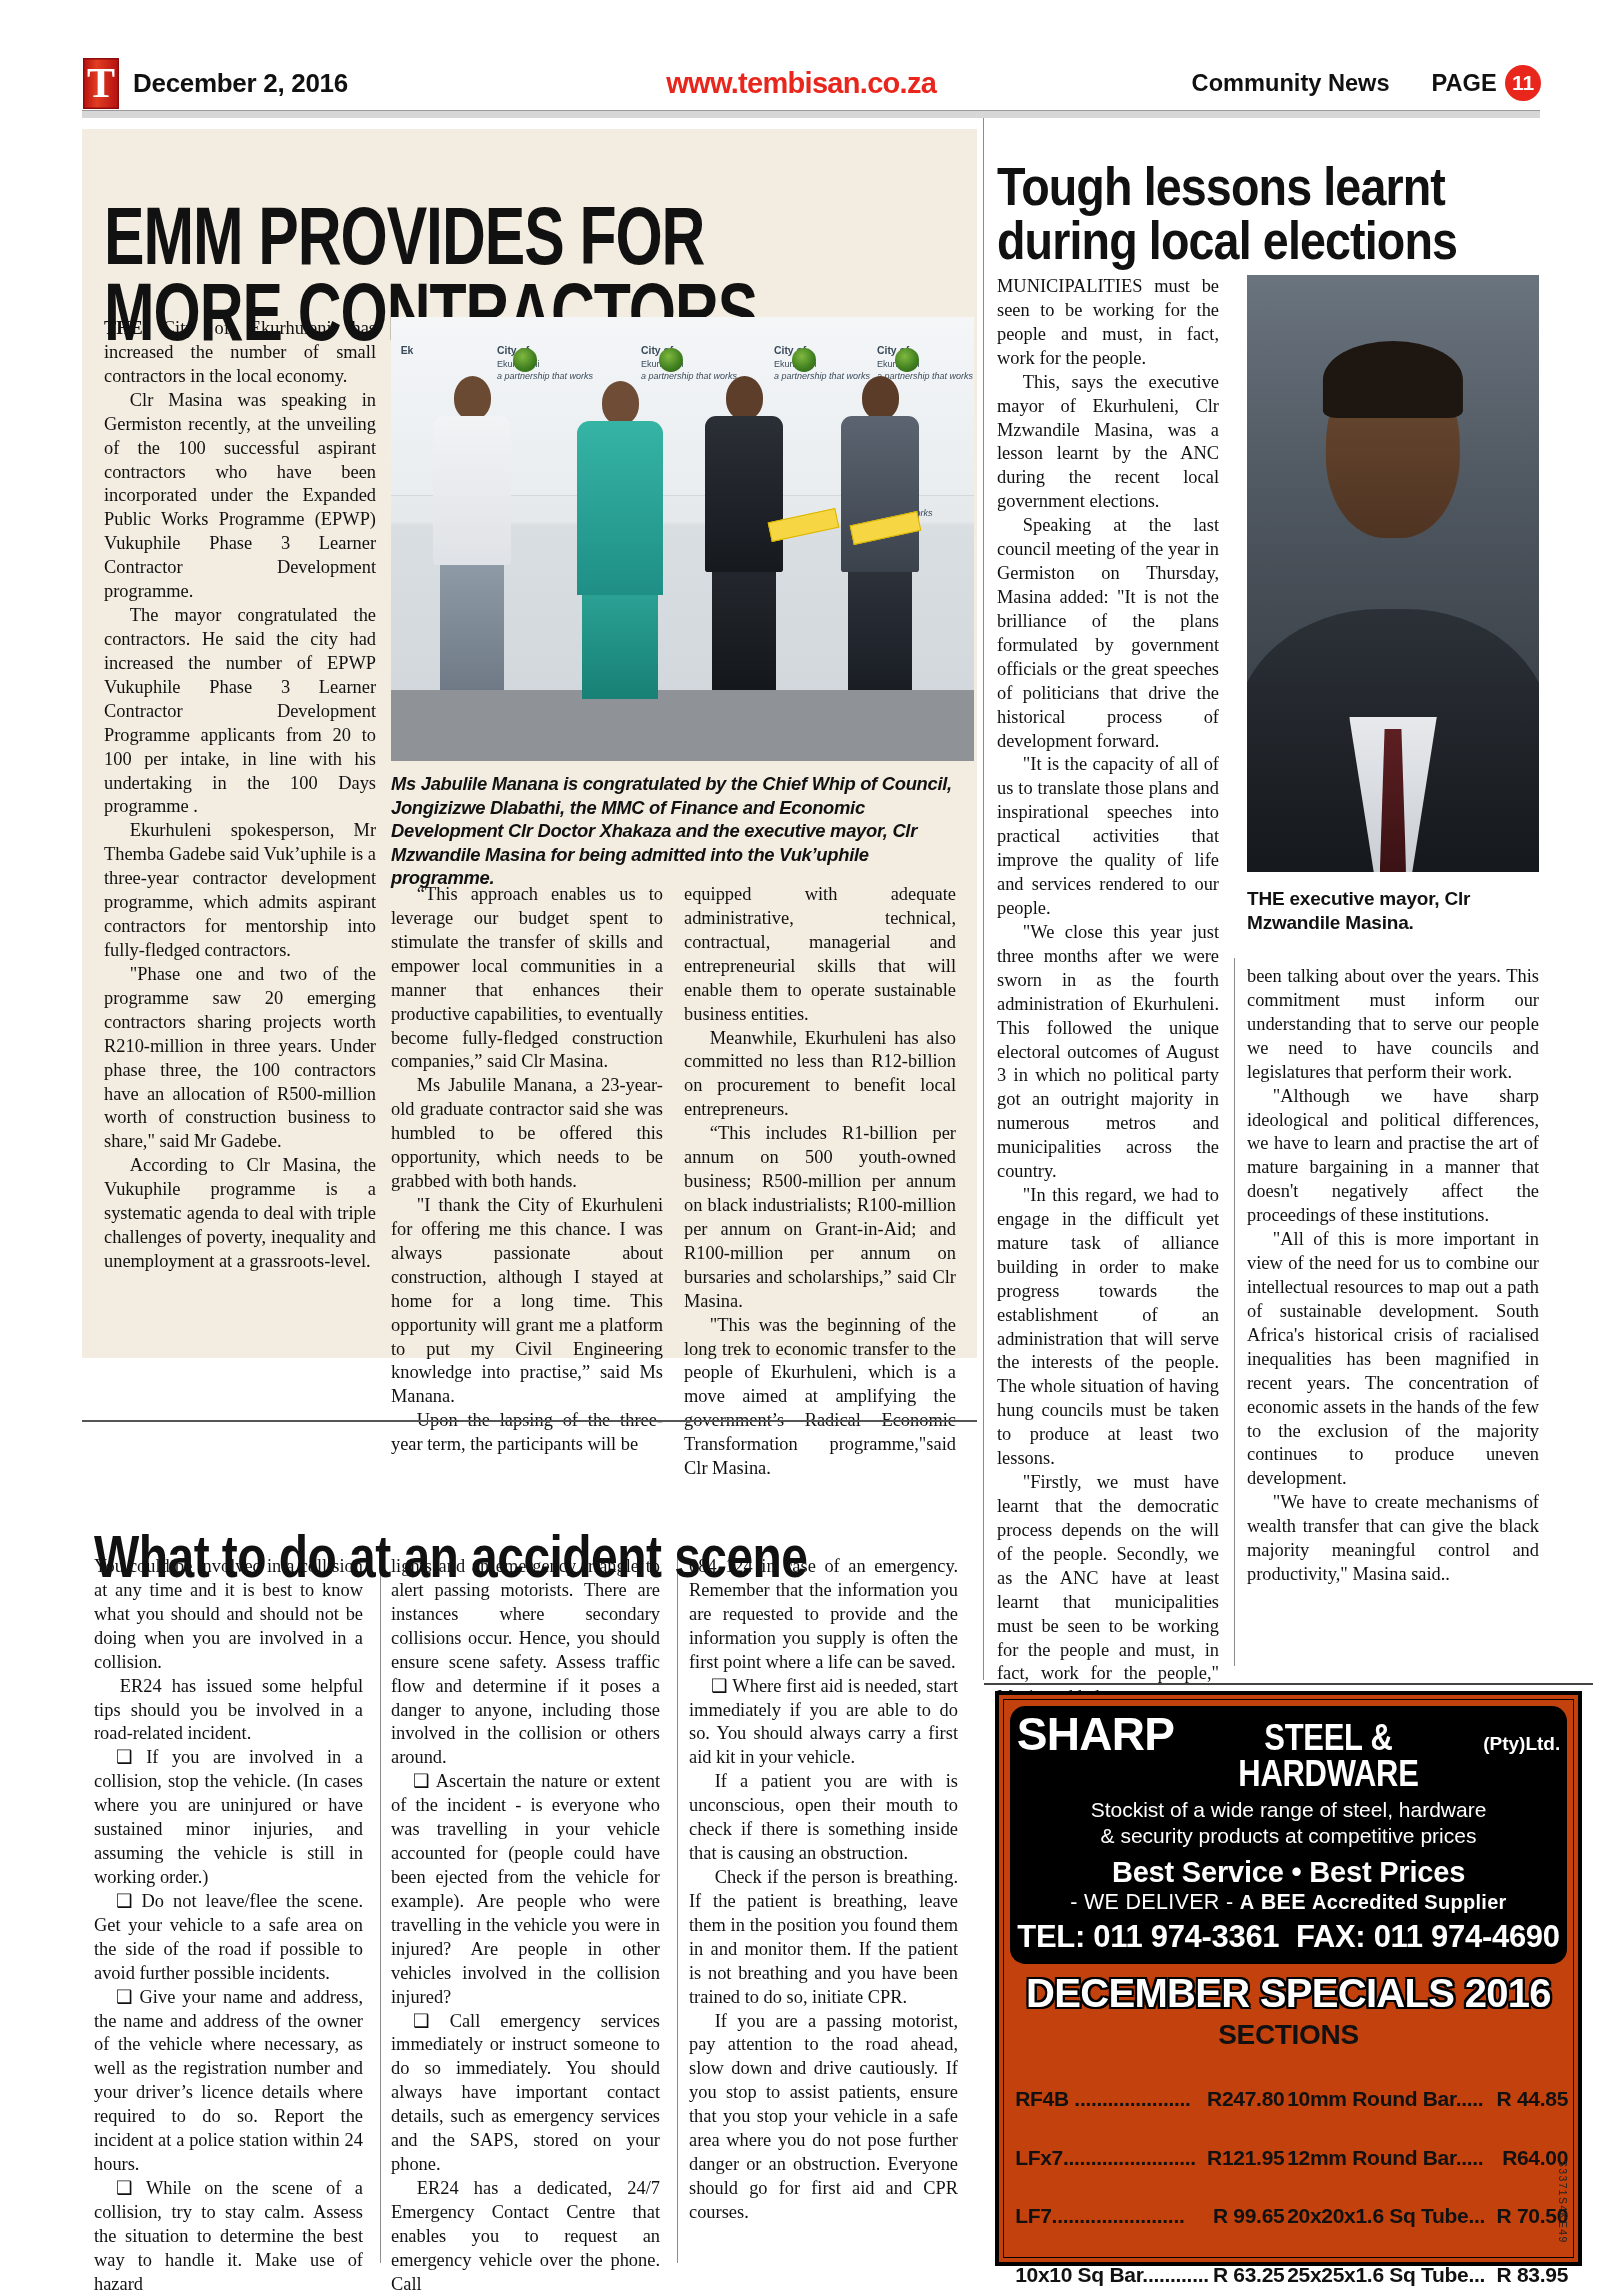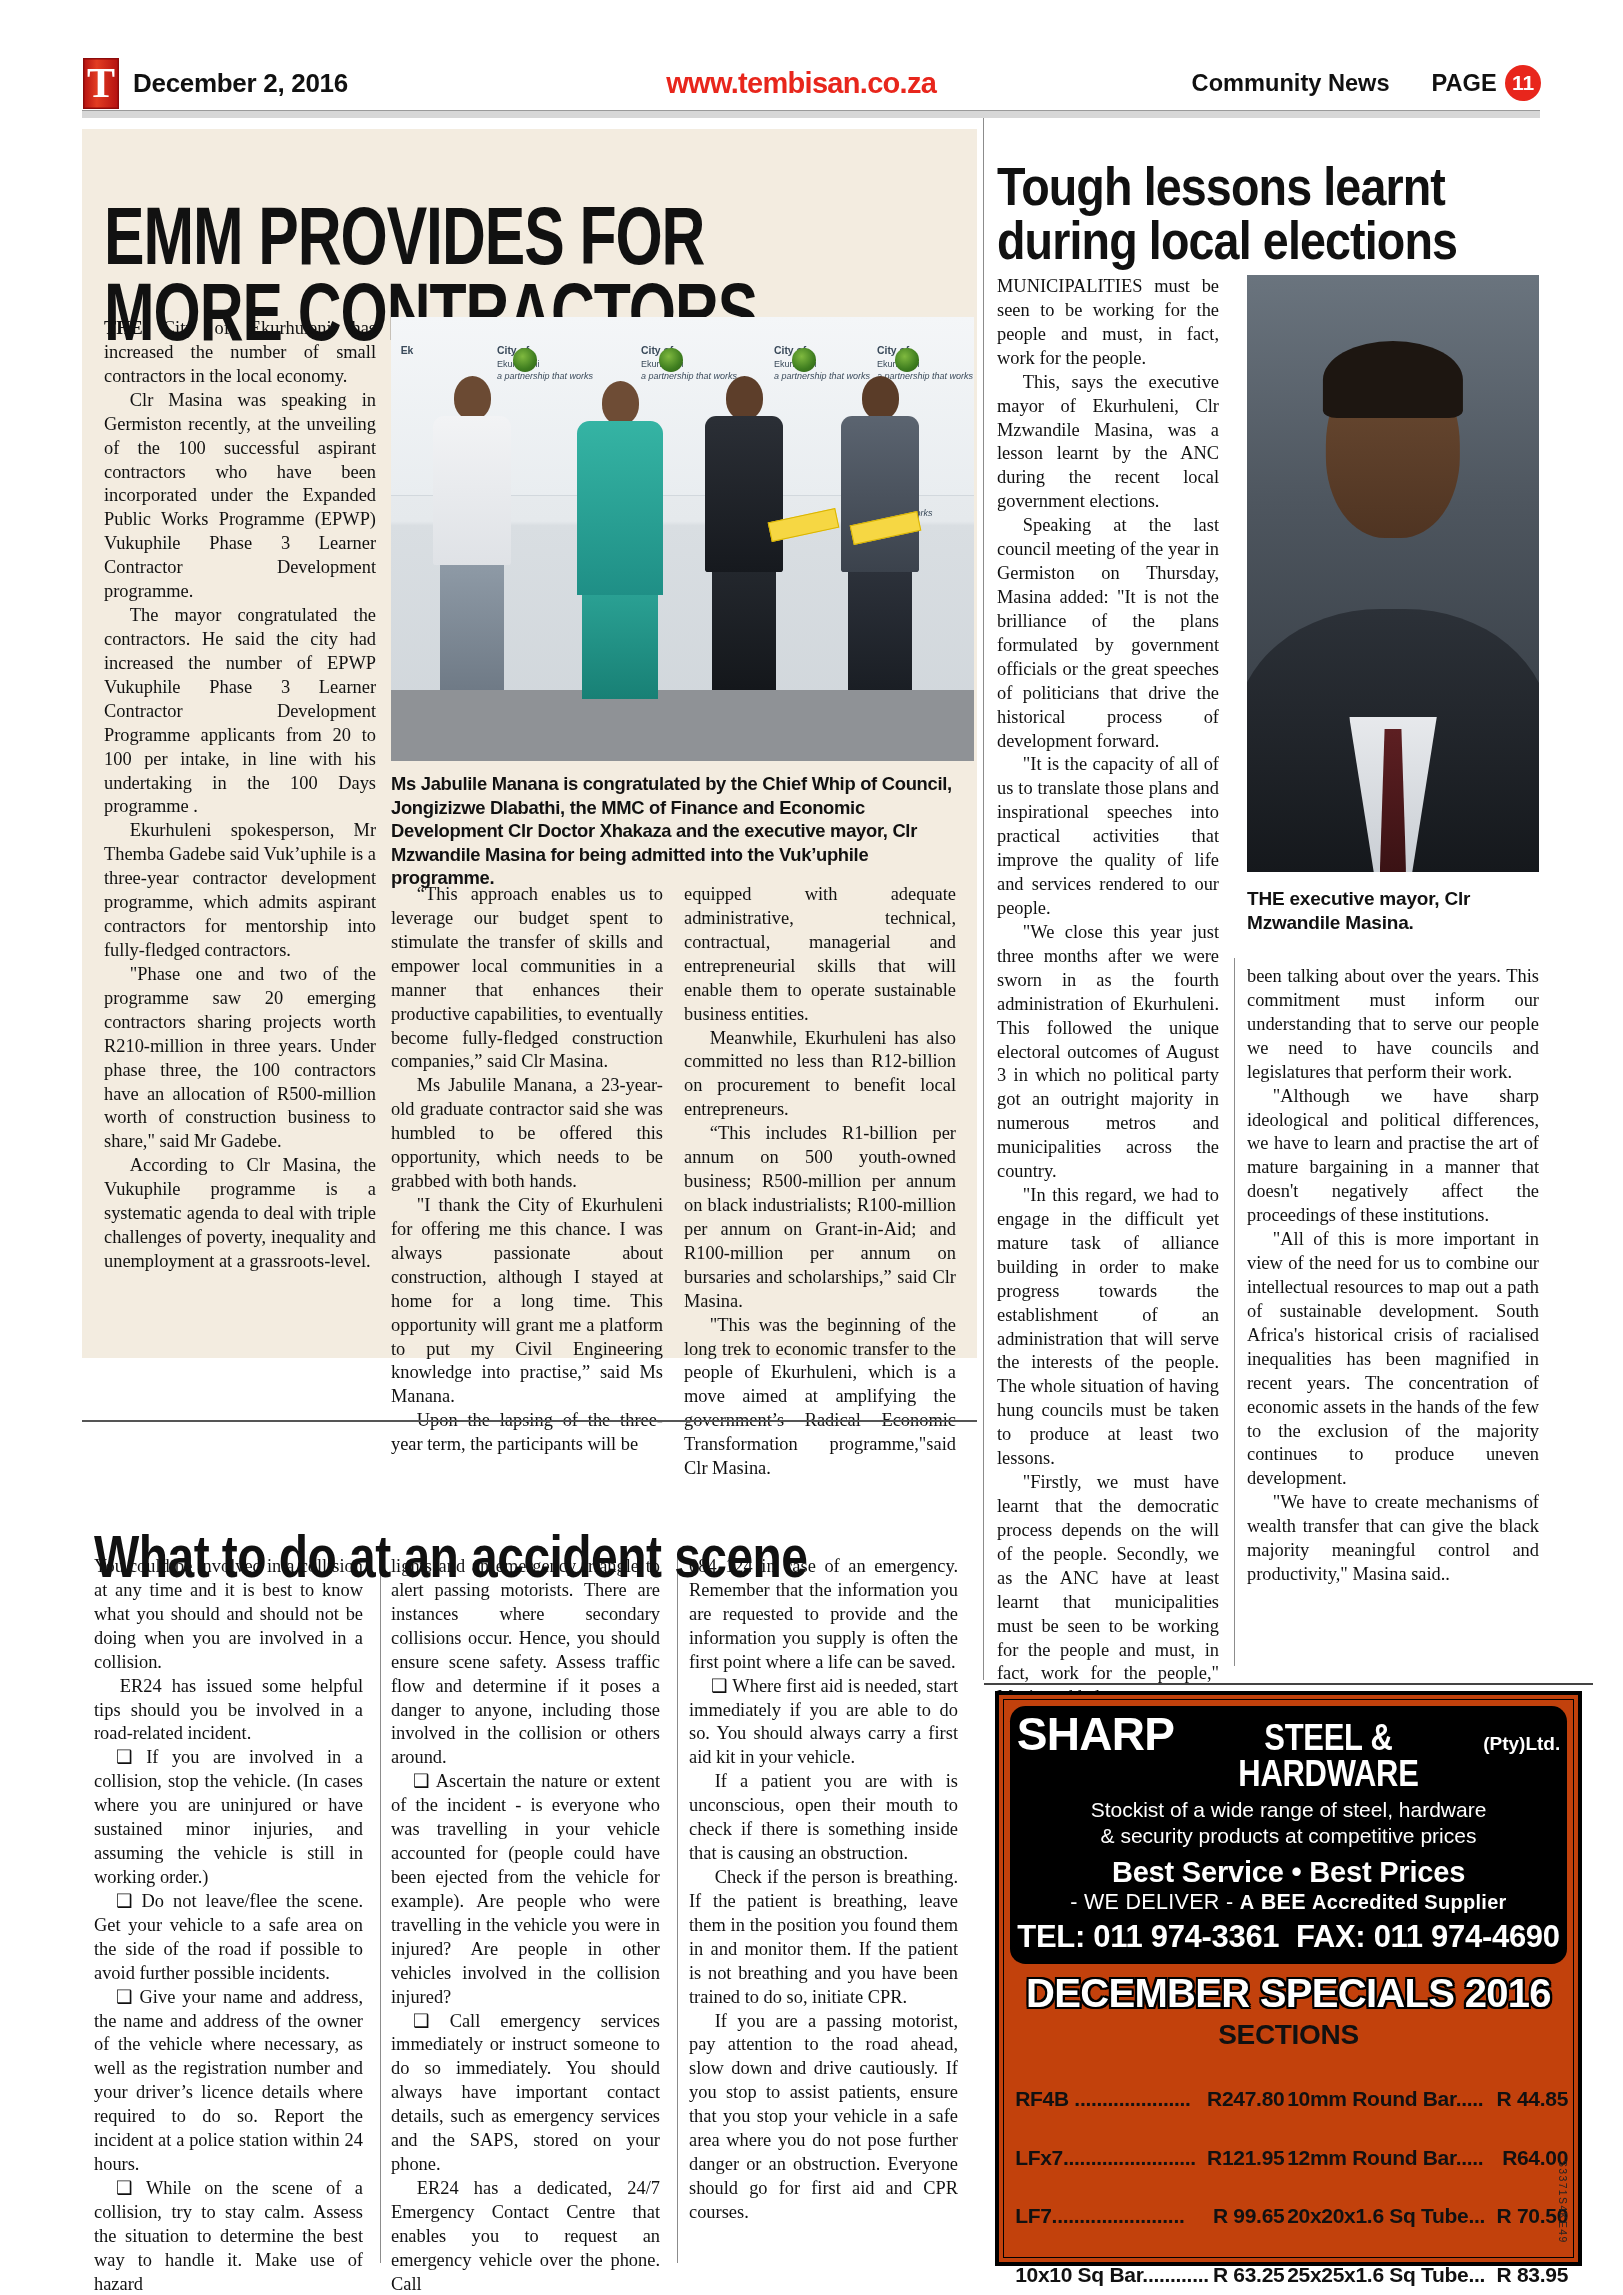--- a/index.html
+++ b/index.html
@@ -28,21 +28,21 @@
   .emm-head{position:absolute;left:104px;top:143px;width:868px;
             font-family:"Liberation Sans Narrow","Liberation Sans",sans-serif;font-weight:bold;
             font-size:82px;line-height:0.93;letter-spacing:-1.4px;
             transform:scaleX(0.74);transform-origin:left top;white-space:nowrap;}
   .emm-head span{display:block;}
 
   .emm-col1{position:absolute;left:104px;top:317px;width:272px;}
   .emm-photo{position:absolute;left:391px;top:317px;width:583px;height:444px;overflow:hidden;}
   .emm-cap{position:absolute;left:391px;top:772px;width:583px;
            font-family:"Liberation Sans Narrow","Liberation Sans",sans-serif;font-weight:bold;font-size:18.4px;
-           line-height:1.28;letter-spacing:-0.3px;}
+           line-height:1.28;letter-spacing:-0.3px;font-style:italic;}
   .emm-col2{position:absolute;left:391px;top:883px;width:272px;}
   .emm-col3{position:absolute;left:684px;top:883px;width:272px;}
 
   
   .acc-rule{position:absolute;left:82px;top:1420px;width:895px;height:2.1px;background:#555;}
   .acc-head{position:absolute;left:94px;top:1472px;width:895px;
             font-family:"Liberation Sans Narrow","Liberation Sans",sans-serif;font-weight:bold;font-size:60px;
             letter-spacing:-0.7px;transform:scaleX(0.80);transform-origin:left top;white-space:nowrap;}
   .acc-col1{position:absolute;left:94px;top:1555px;width:269px;}
   .acc-col2{position:absolute;left:391px;top:1555px;width:269px;}

